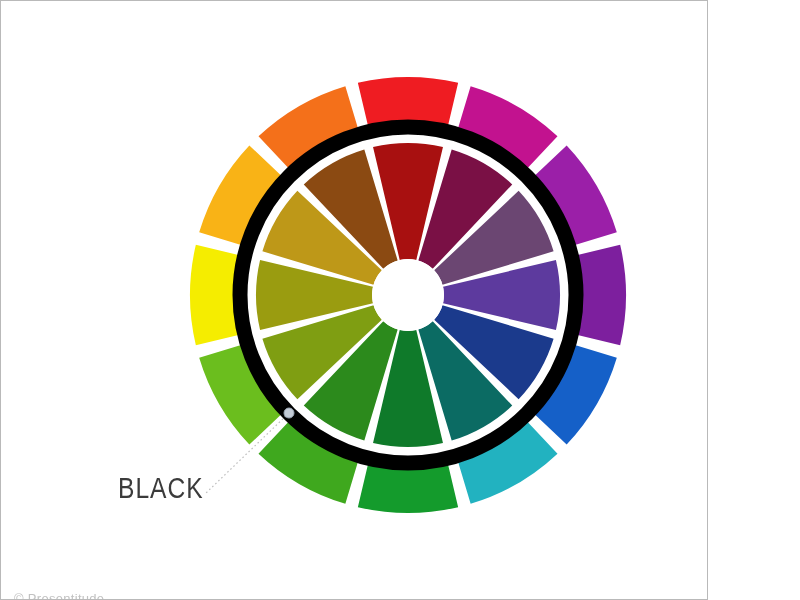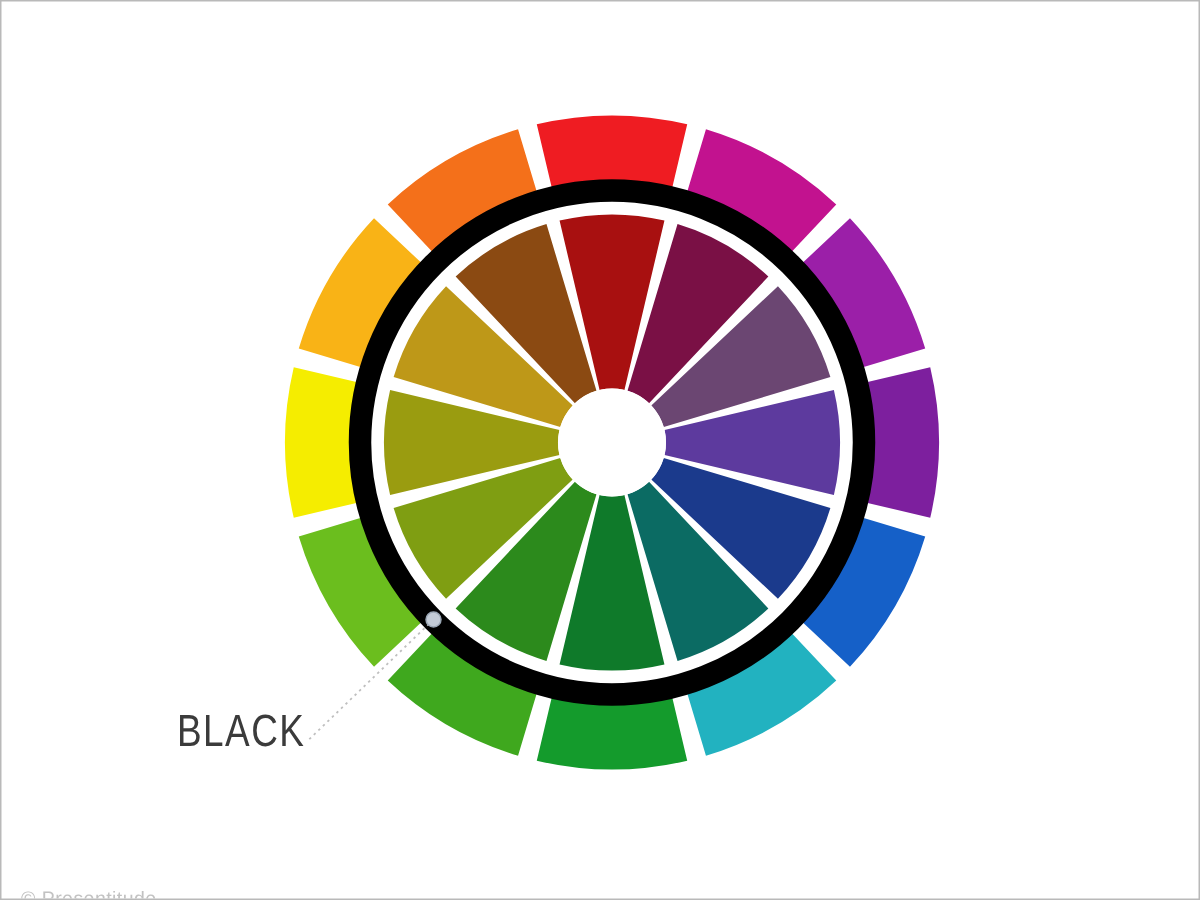--- a/index.html
+++ b/index.html
@@ -9,21 +9,21 @@
     background: #ffffff;
   }
   body {
     width: 800px;
     height: 600px;
     font-family: "Liberation Sans", sans-serif;
     overflow: hidden;
   }
   #slide {
     position: relative;
-    width: 800px;
+    width: 708px;
     height: 600px;
     background: #ffffff;
     box-sizing: border-box;
     border: 1px solid #b9b9b9;
     overflow: hidden;
   }
   #wheel-svg {
     position: absolute;
     left: 0;
     top: 0;

